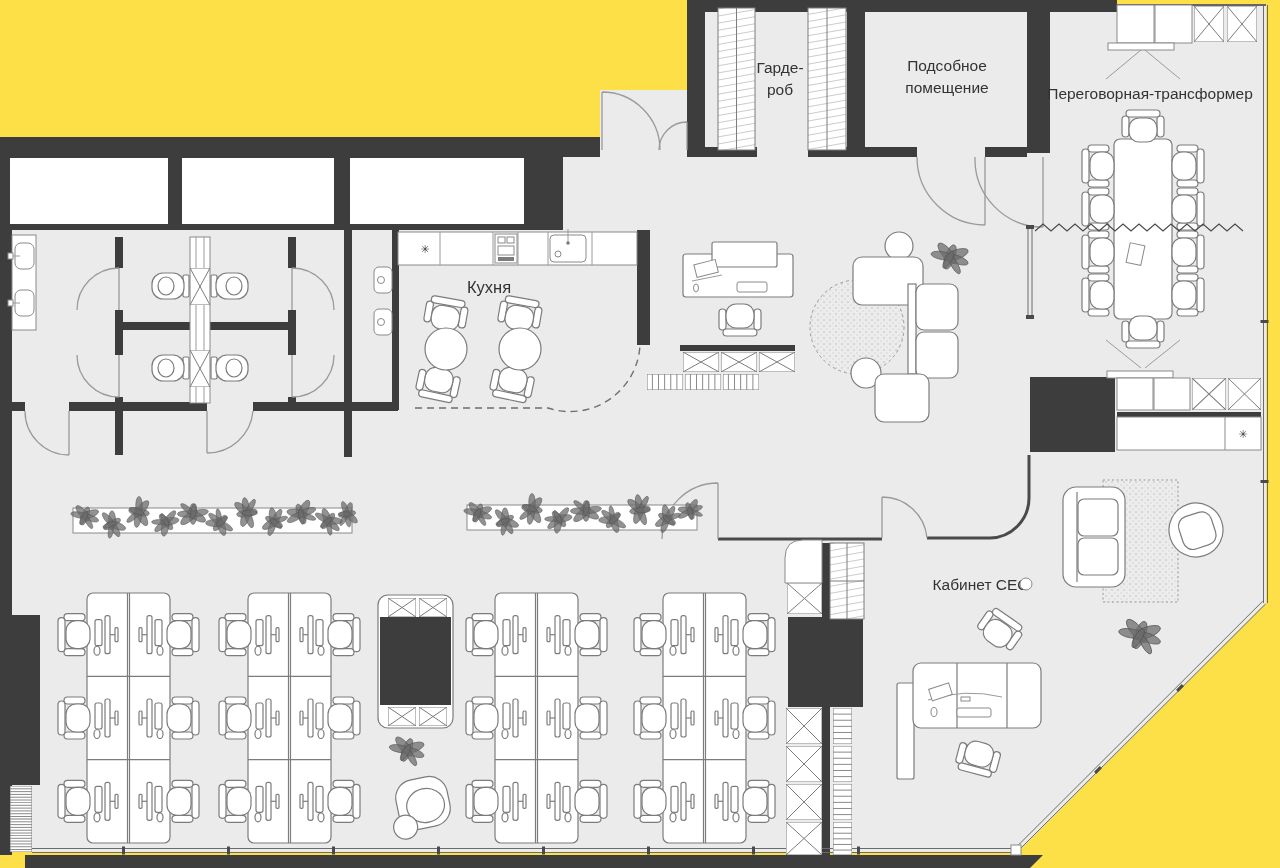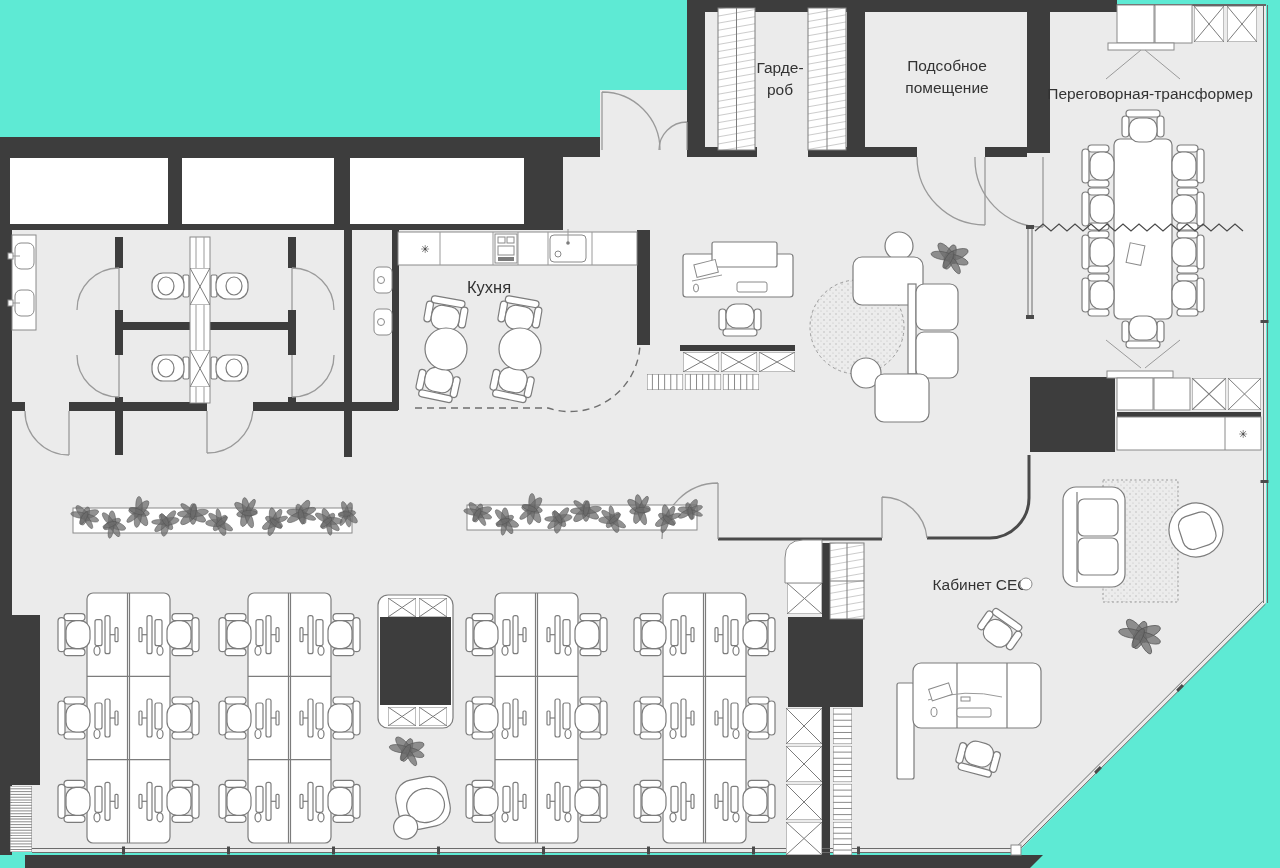--- a/index.html
+++ b/index.html
@@ -1,16 +1,16 @@
 <!DOCTYPE html>
 <html style="--floor: #ebebeb; --wall: #3d3d3d; --line: #7c7c7c; --text: #333333;"><head>
 <meta charset="utf-8">
 <style>
   html,body{margin:0;padding:0;background:#fff;}
-  .stage{position:relative;width:1280px;height:868px;background:#5eead4;overflow:hidden;
+  .stage{position:relative;width:1280px;height:868px;background:#fde047;overflow:hidden;
          font-family:"Liberation Sans", sans-serif;}
   svg{display:block;}
   .w   {fill:var(--wall,#3d3d3d);stroke:none;}
   .f   {fill:#fff;stroke:#7c7c7c;stroke-width:1.2;}
   .f2  {fill:#fff;stroke:#8a8a8a;stroke-width:1;}
   .ln  {fill:none;stroke:#7c7c7c;stroke-width:1.2;}
   .thin{fill:none;stroke:#9a9a9a;stroke-width:1;}
   .door{fill:none;stroke:#9a9a9a;stroke-width:1.3;}
   .wallln{fill:none;stroke:#4a4a4a;stroke-width:3;}
   .glass{stroke:#6b6b6b;stroke-width:1;}

